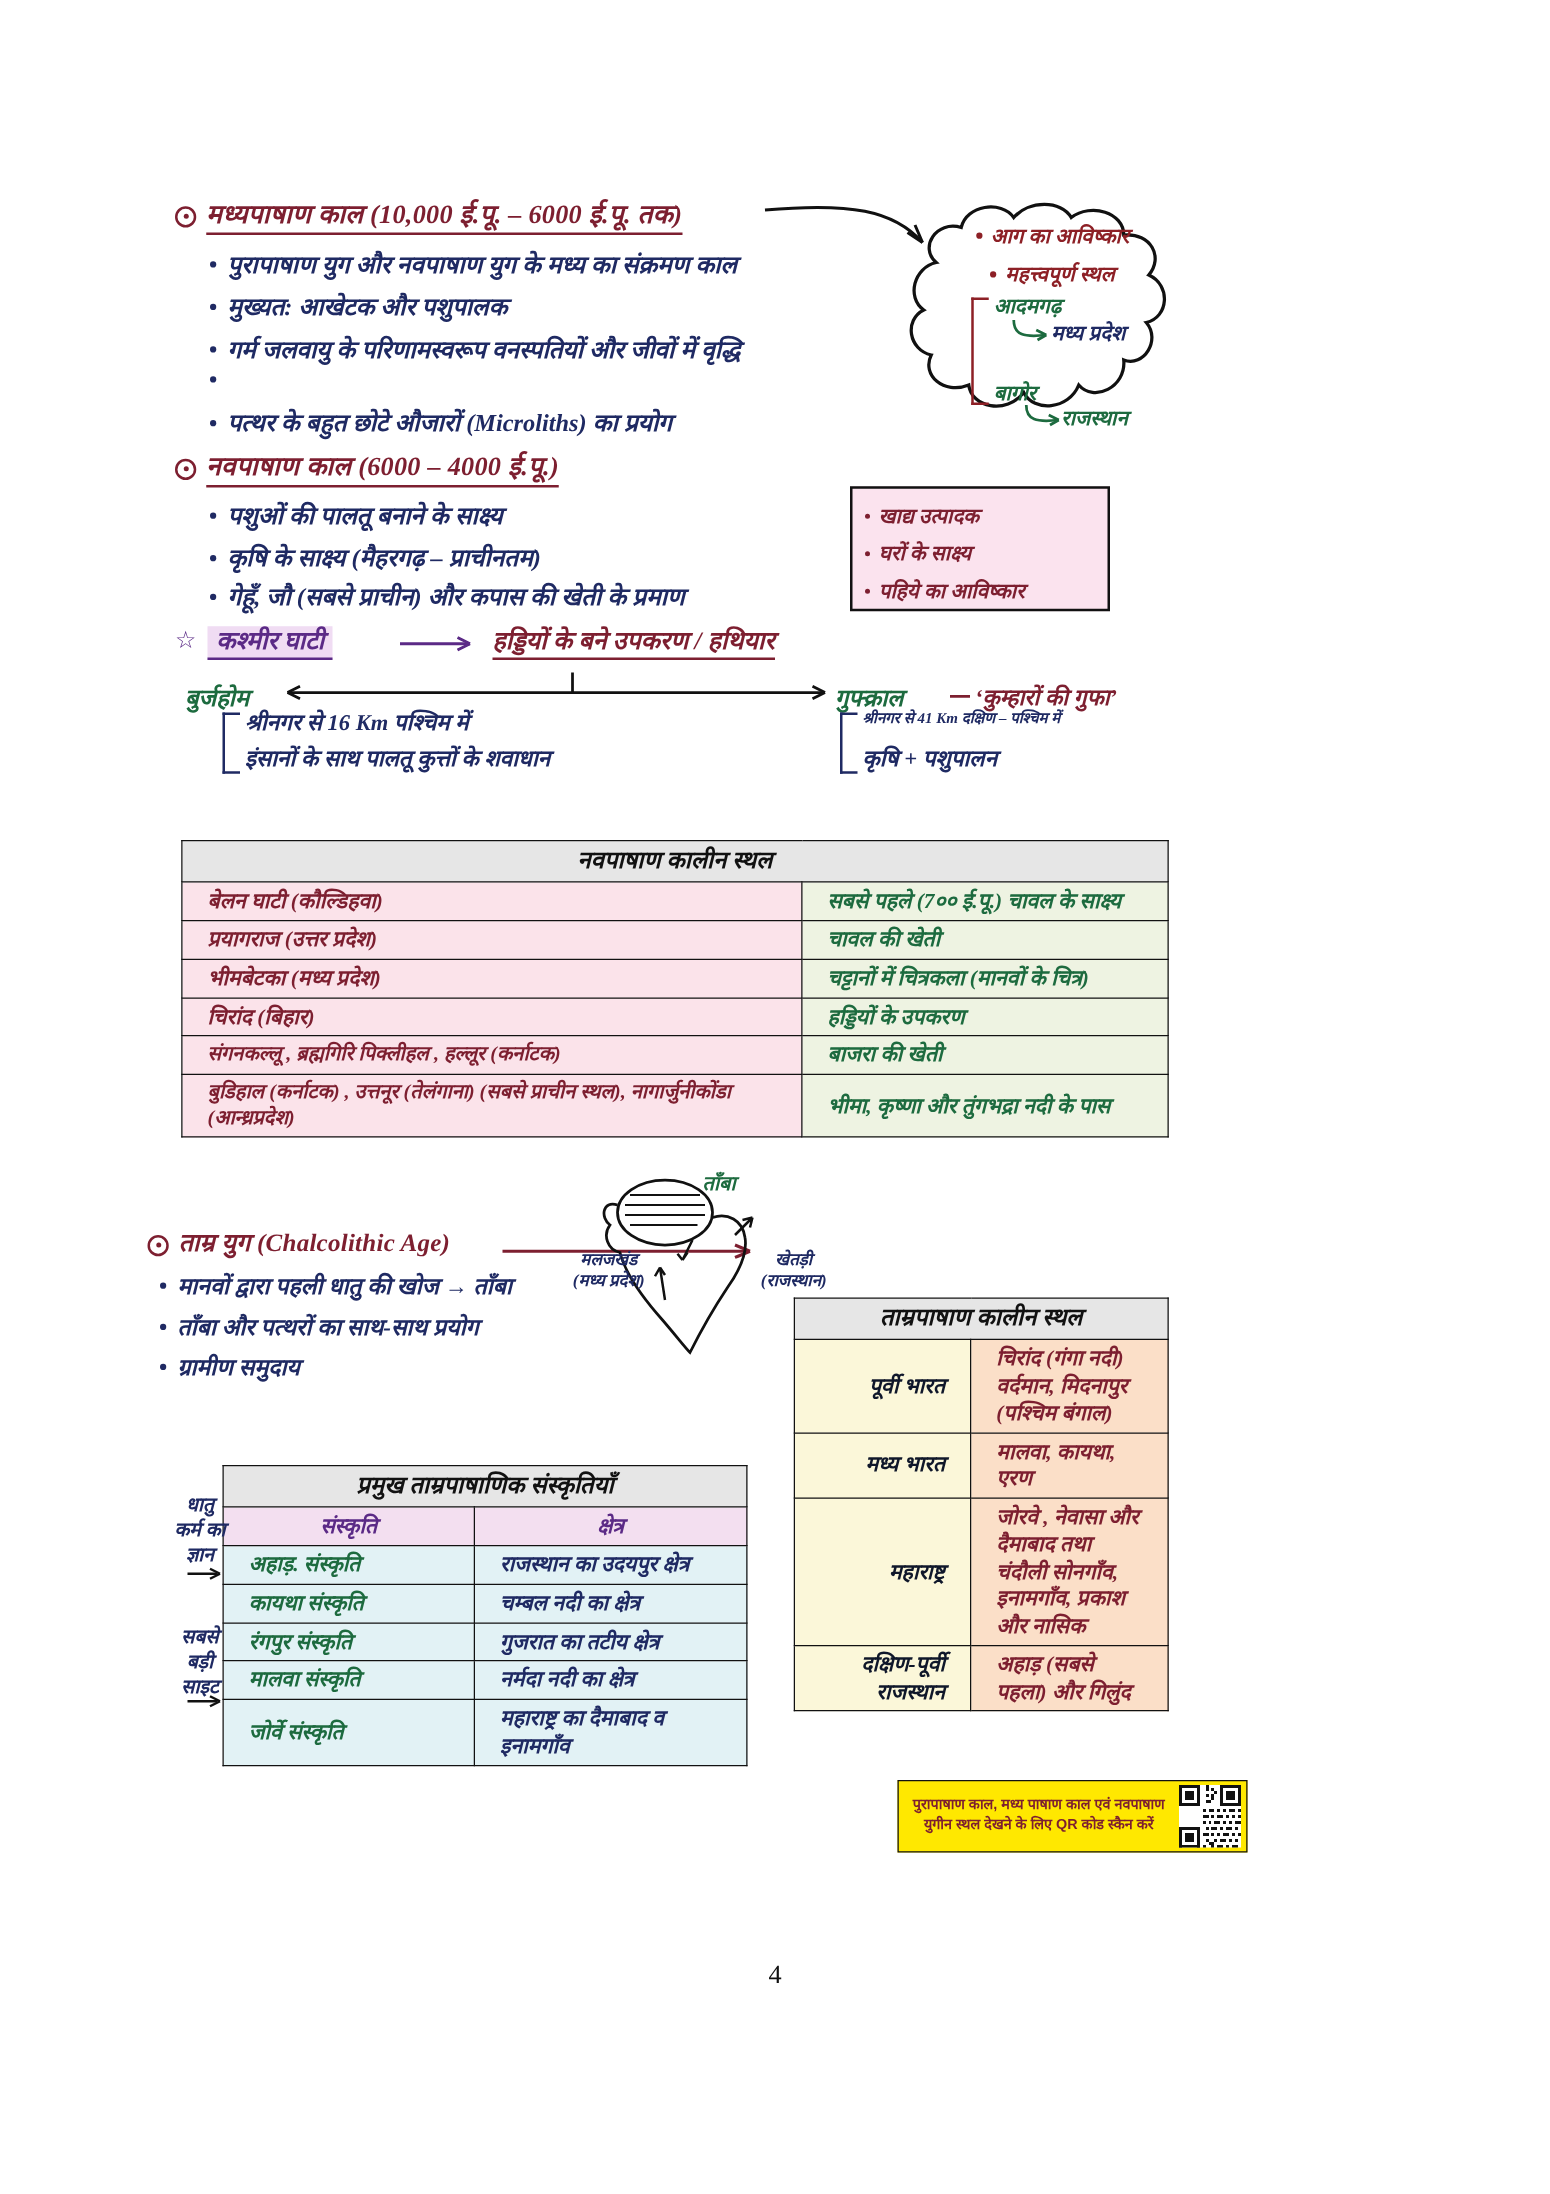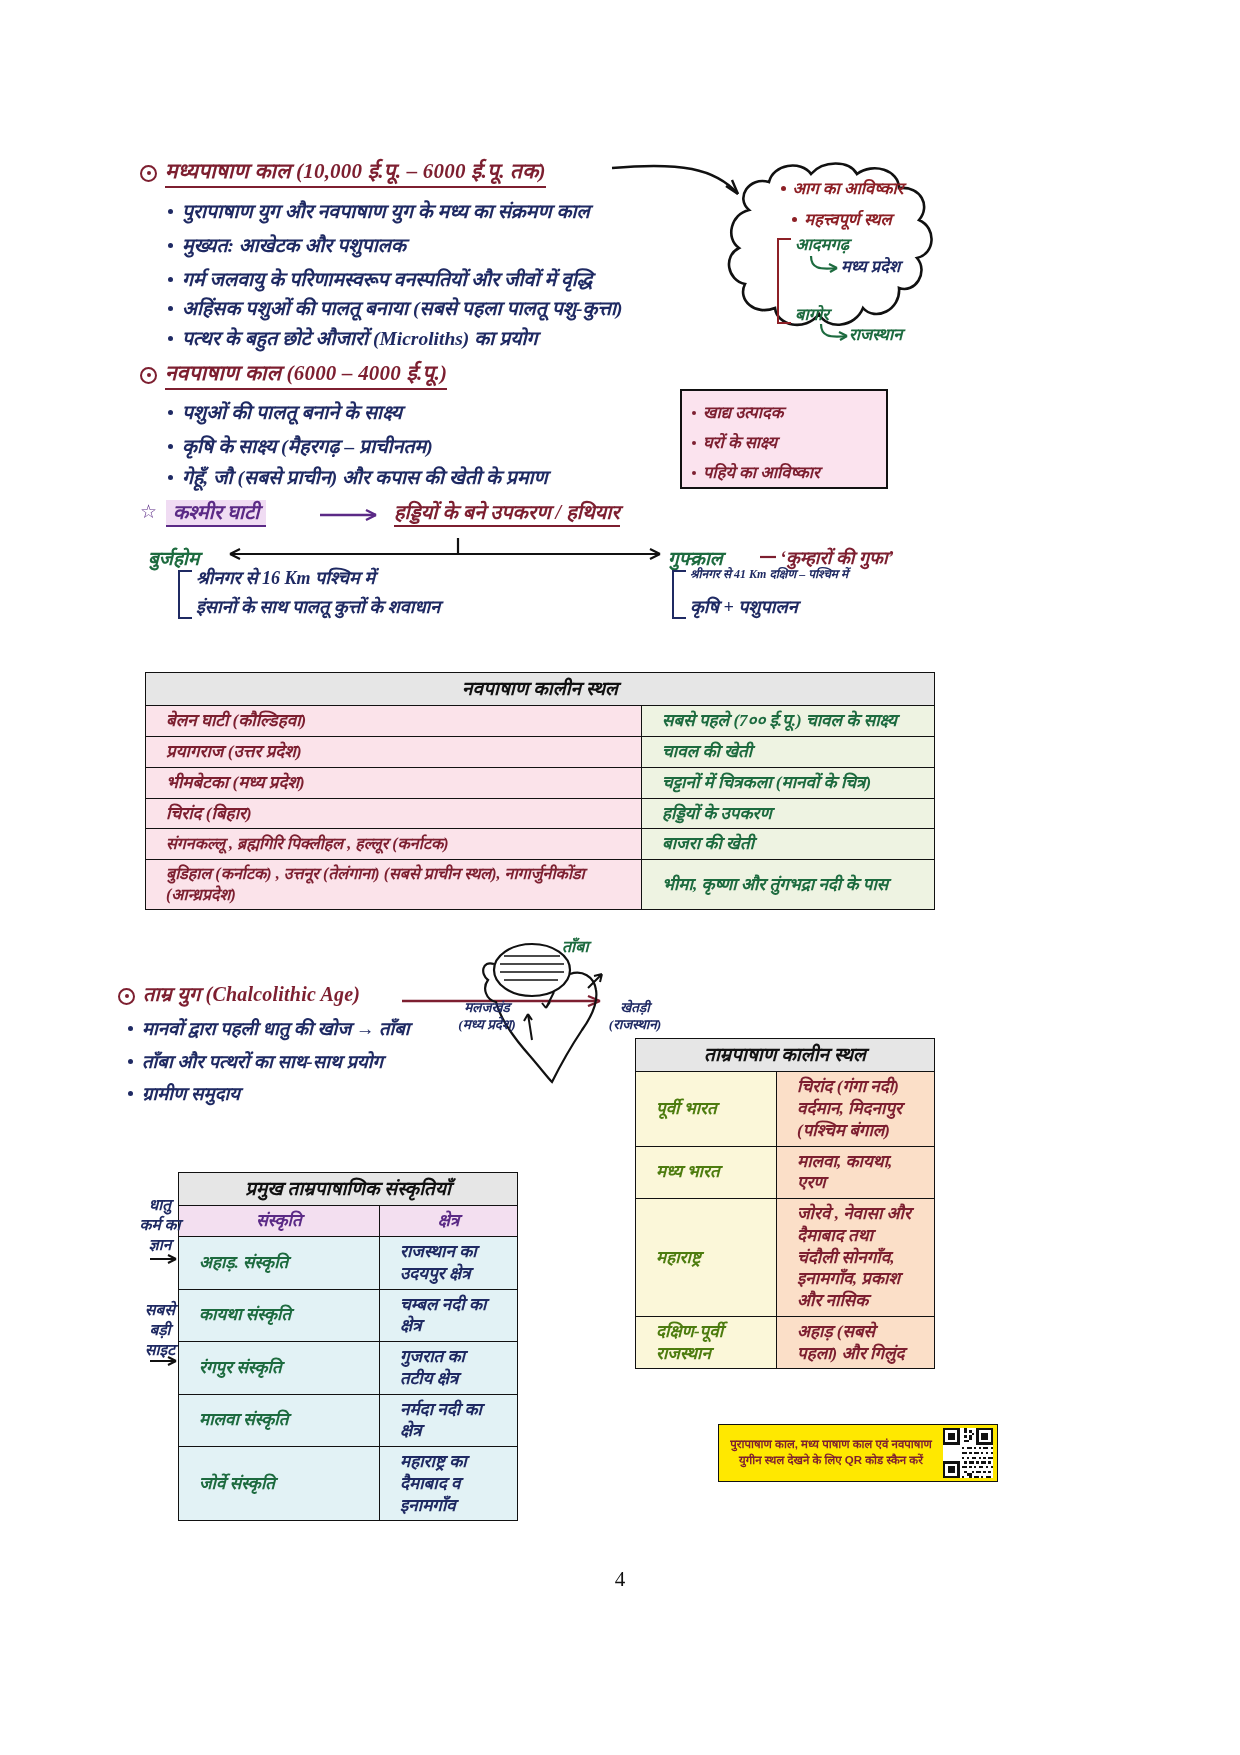--- a/index.html
+++ b/index.html
@@ -79,26 +79,26 @@
     vertical-align:middle;line-height:1.28;}
   .thead{background:#e6e6e6;text-align:center;font-size:19px;color:#111;}
 
   
   #tbl-neolithic{left:145px;top:672px;width:790px;}
   #tbl-neolithic td.l{background:#fbe3ea;color:#7d1f30;width:455px;}
   #tbl-neolithic td.r{background:#eef3e2;color:#1d6b3f;}
 
   
   #tbl-tamra{left:635px;top:1038px;width:300px;}
-  #tbl-tamra td.k{background:#fbf7d9;color:#4d7c0f;width:100px;text-align:left;margin-top:20px;}
+  #tbl-tamra td.k{background:#fbf7d9;color:#0f172a;width:100px;text-align:right;margin-top:20px;}
   #tbl-tamra td.v{background:#fbdfc8;color:#7d1f30;}
   #tbl-tamra .thead{background:#e6e6e6;}
 
   
-  #tbl-cult{left:178px;top:1172px;width:340px;}
+  #tbl-cult{left:178px;top:1172px;width:420px;}
   #tbl-cult .thead{background:#e6e6e6;}
   #tbl-cult td.sub{background:#f3dff0;color:#5b2a86;text-align:center;font-size:17px;}
   #tbl-cult td.a{background:#e2f2f5;color:#1d6b3f;width:160px;}
   #tbl-cult td.b{background:#e2f2f5;color:#1f2a63;}
 
   
   .qrbox{
     position:absolute;left:718px;top:1424px;width:280px;height:58px;
     background:#ffe800;border:1.6px solid #111;box-sizing:border-box;
     display:flex;align-items:center;
@@ -128,21 +128,21 @@
   </div>
 
   <svg class="conn" style="left:610px;top:150px;" width="160" height="60">
     <path d="M2,18 C70,12 105,18 128,44" stroke="#111" stroke-width="2.4" fill="none"></path>
     <path d="M128,44 L116,36 M128,44 L122,30" stroke="#111" stroke-width="2.4" fill="none"></path>
   </svg>
 
   <div class="abs hw blue li" style="left:168px;top:197px;"><span class="dot"></span><span>पुरापाषाण युग और नवपाषाण युग के मध्य का संक्रमण काल</span></div>
   <div class="abs hw blue li" style="left:168px;top:231px;"><span class="dot"></span><span>मुख्यत: आखेटक और पशुपालक</span></div>
   <div class="abs hw blue li" style="left:168px;top:265px;"><span class="dot"></span><span>गर्म जलवायु के परिणामस्वरूप वनस्पतियों और जीवों में वृद्धि</span></div>
-  <div class="abs hw blue li" style="left:168px;top:294px;"><span class="dot"></span><span>अहिंसक पशुओं की पालतू बनाया (सबसे पहला पालतू पशु-कुत्ता)</span></div>
+  <div class="abs hw blue li" style="left:168px;top:294px;"><span class="dot"></span></div>
   <div class="abs hw blue li" style="left:168px;top:324px;"><span class="dot"></span><span>पत्थर के बहुत छोटे औजारों (Microliths) का प्रयोग</span></div>
 
   <div class="cloud">
     <svg width="232" height="192" viewBox="0 0 232 192">
       <path d="M34,52 C20,40 34,18 54,24 C58,6 86,2 96,16 C108,2 134,2 142,16
                C158,4 184,12 184,30 C206,28 216,48 204,62
                C222,70 220,96 202,100 C214,114 200,136 184,130
                C186,152 160,164 148,150 C140,170 112,172 104,156
                C90,174 62,168 60,150 C40,158 22,142 30,126
                C12,122 8,98 24,90 C10,80 16,56 34,52 Z" fill="#ffffff" stroke="#111" stroke-width="2.6"></path>

